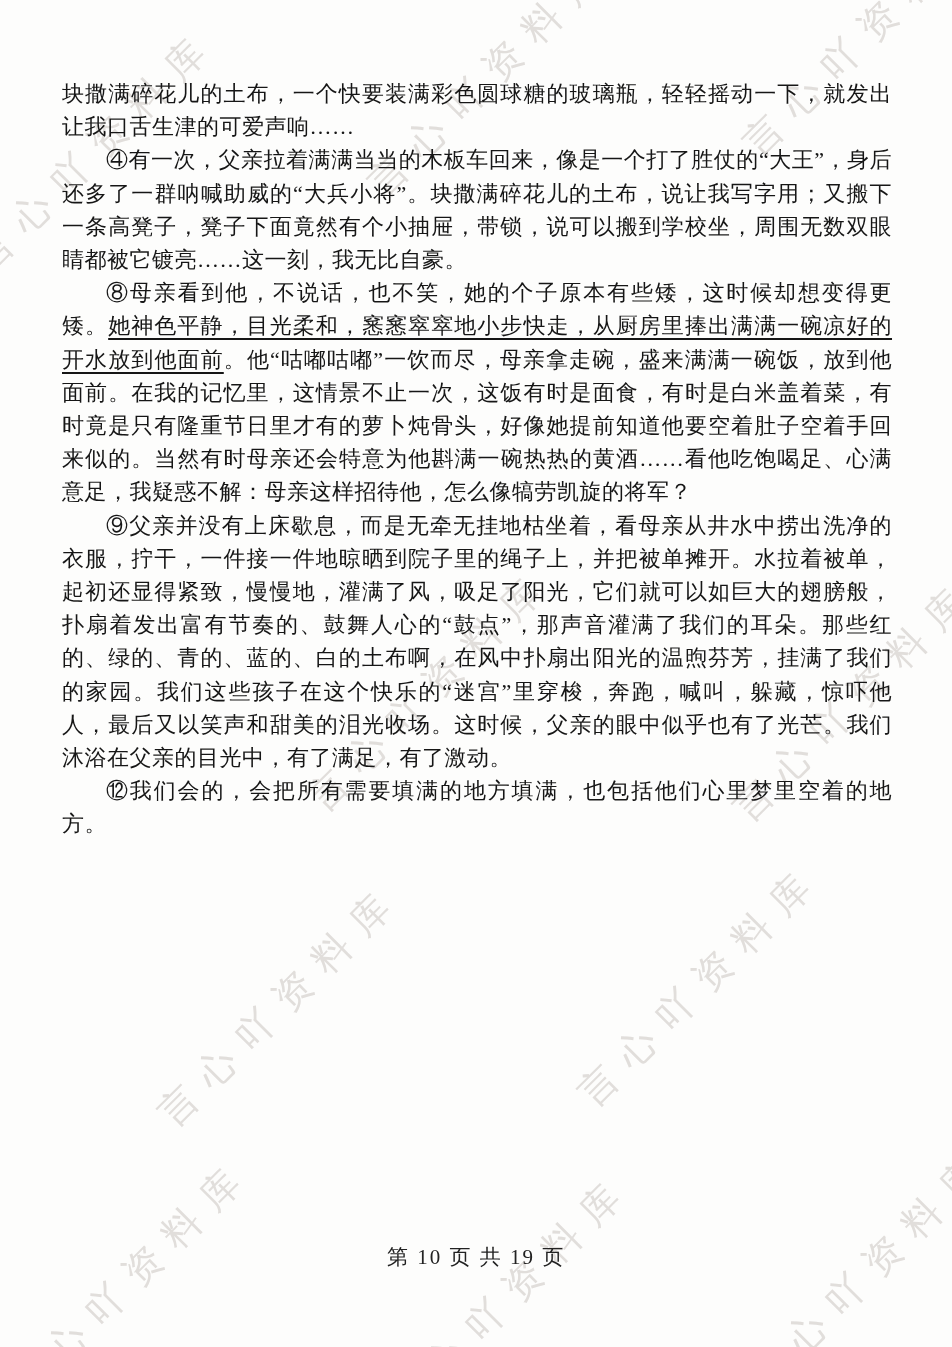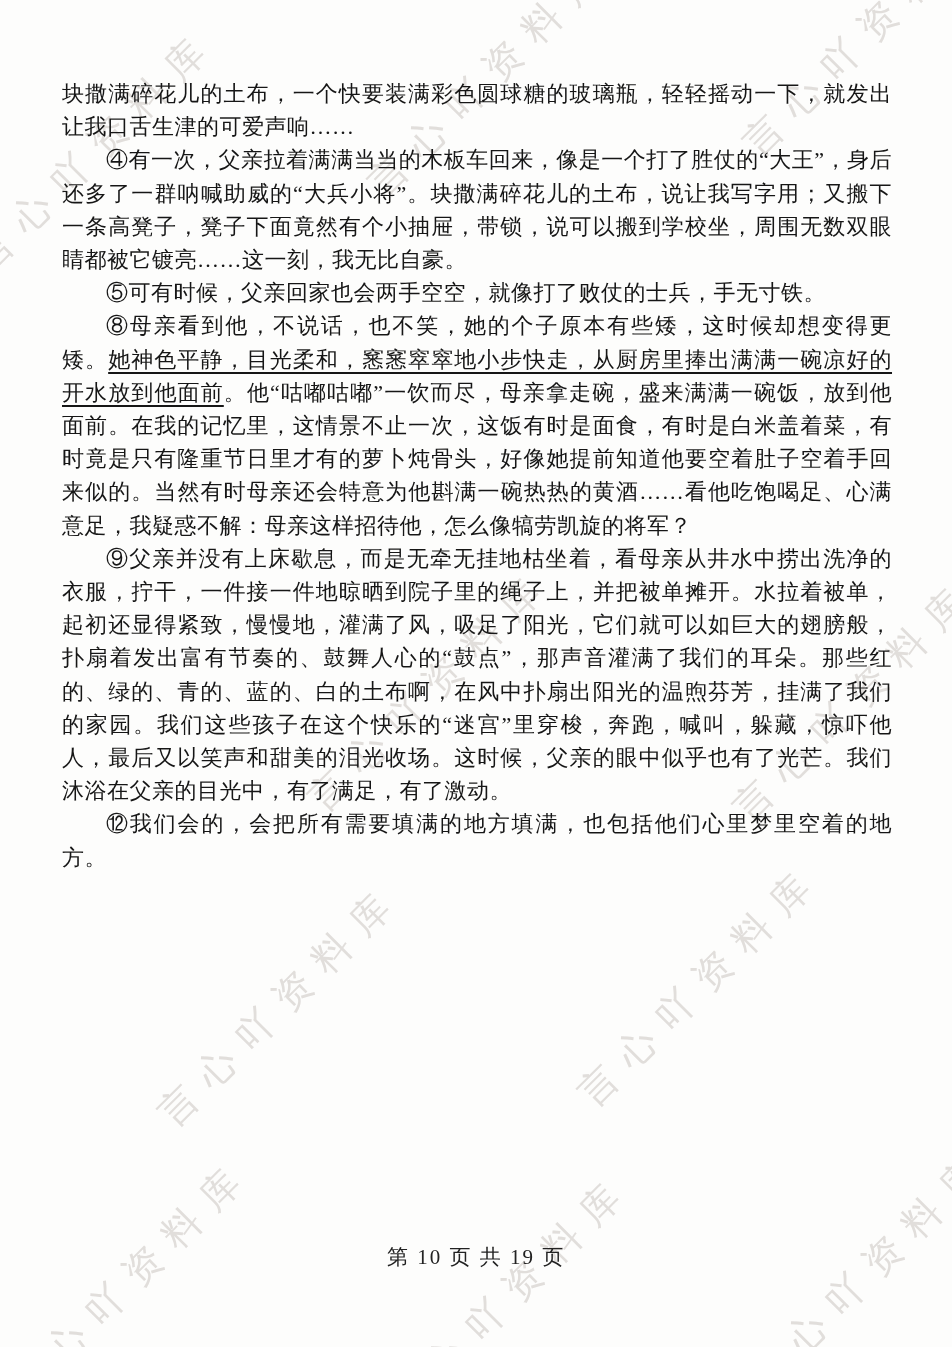--- a/index.html
+++ b/index.html
@@ -82,19 +82,18 @@
       <div class="watermark" style="left: 855px; top: 700px;">言心吖资料库</div>
       <div class="watermark" style="left: 280px; top: 1005px;">言心吖资料库</div>
       <div class="watermark" style="left: 700px; top: 985px;">言心吖资料库</div>
       <div class="watermark" style="left: 130px; top: 1280px;">言心吖资料库</div>
       <div class="watermark" style="left: 510px; top: 1295px;">言心吖资料库</div>
       <div class="watermark" style="left: 870px; top: 1270px;">言心吖资料库</div>
     </div>
   <main class="body-text" id="body-text">
       <p><span>块撒满碎花儿的土布，一个快要装满彩色圆球糖的玻璃瓶，轻轻摇动一下，就发出让我口舌生津的可爱声响……</span></p>
       <p class="indent"><span>④有一次，父亲拉着满满当当的木板车回来，像是一个打了胜仗的“大王”，身后还多了一群呐喊助威的“大兵小将”。块撒满碎花儿的土布，说让我写字用；又搬下一条高凳子，凳子下面竟然有个小抽屉，带锁，说可以搬到学校坐，周围无数双眼睛都被它镀亮……这一刻，我无比自豪。</span></p>
-      <p class="indent"><span>⑤可有时候，父亲回家也会两手空空，就像打了败仗的士兵，手无寸铁。</span></p>
       <p class="indent"><span>⑧母亲看到他，不说话，也不笑，她的个子原本有些矮，这时候却想变得更矮。</span><span class="u">她神色平静，目光柔和，窸窸窣窣地小步快走，从厨房里捧出满满一碗凉好的开水放到他面前</span><span>。他“咕嘟咕嘟”一饮而尽，母亲拿走碗，盛来满满一碗饭，放到他面前。在我的记忆里，这情景不止一次，这饭有时是面食，有时是白米盖着菜，有时竟是只有隆重节日里才有的萝卜炖骨头，好像她提前知道他要空着肚子空着手回来似的。当然有时母亲还会特意为他斟满一碗热热的黄酒……看他吃饱喝足、心满意足，我疑惑不解：母亲这样招待他，怎么像犒劳凯旋的将军？</span></p>
       <p class="indent"><span>⑨父亲并没有上床歇息，而是无牵无挂地枯坐着，看母亲从井水中捞出洗净的衣服，拧干，一件接一件地晾晒到院子里的绳子上，并把被单摊开。水拉着被单，起初还显得紧致，慢慢地，灌满了风，吸足了阳光，它们就可以如巨大的翅膀般，扑扇着发出富有节奏的、鼓舞人心的“鼓点”，那声音灌满了我们的耳朵。那些红的、绿的、青的、蓝的、白的土布啊，在风中扑扇出阳光的温煦芬芳，挂满了我们的家园。我们这些孩子在这个快乐的“迷宫”里穿梭，奔跑，喊叫，躲藏，惊吓他人，最后又以笑声和甜美的泪光收场。这时候，父亲的眼中似乎也有了光芒。我们沐浴在父亲的目光中，有了满足，有了激动。</span></p>
       <p class="indent"><span>⑫我们会的，会把所有需要填满的地方填满，也包括他们心里梦里空着的地方。</span></p>
     </main>
   <div class="footer">第 10 页 共 19 页</div>
 </div>
 
 </body></html>

